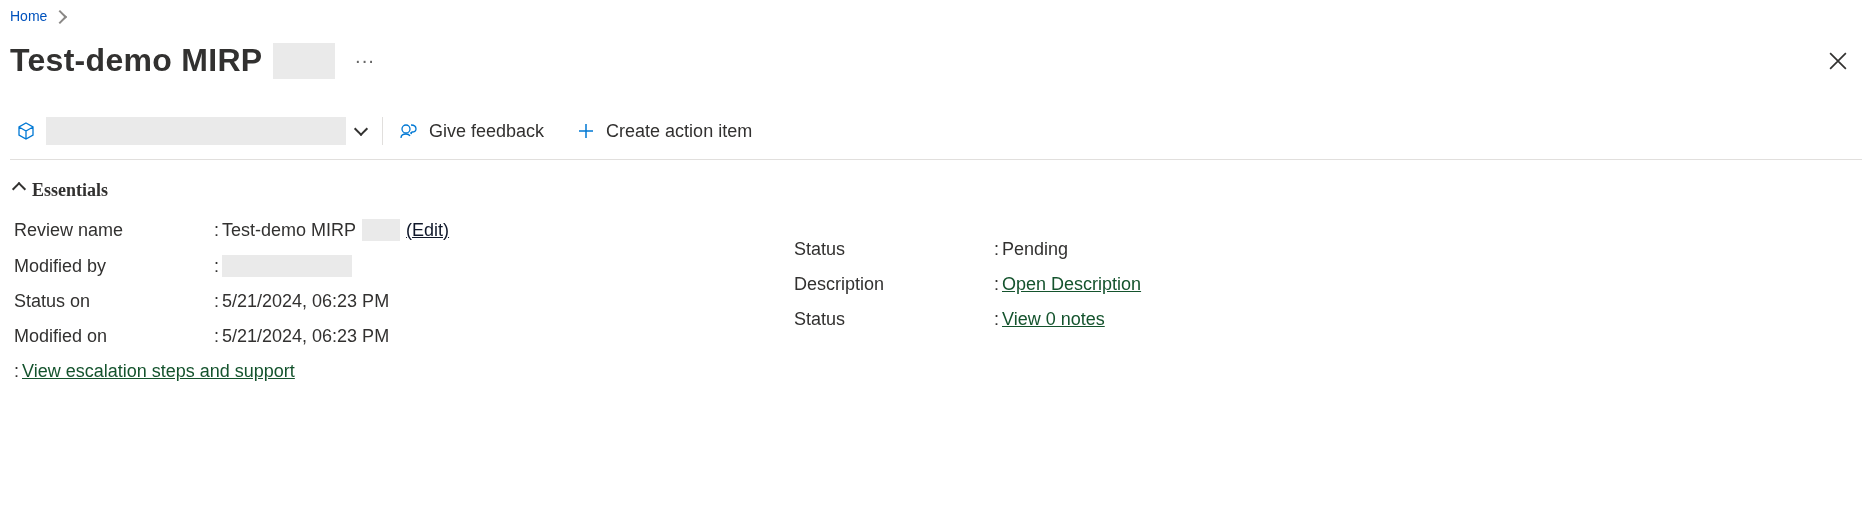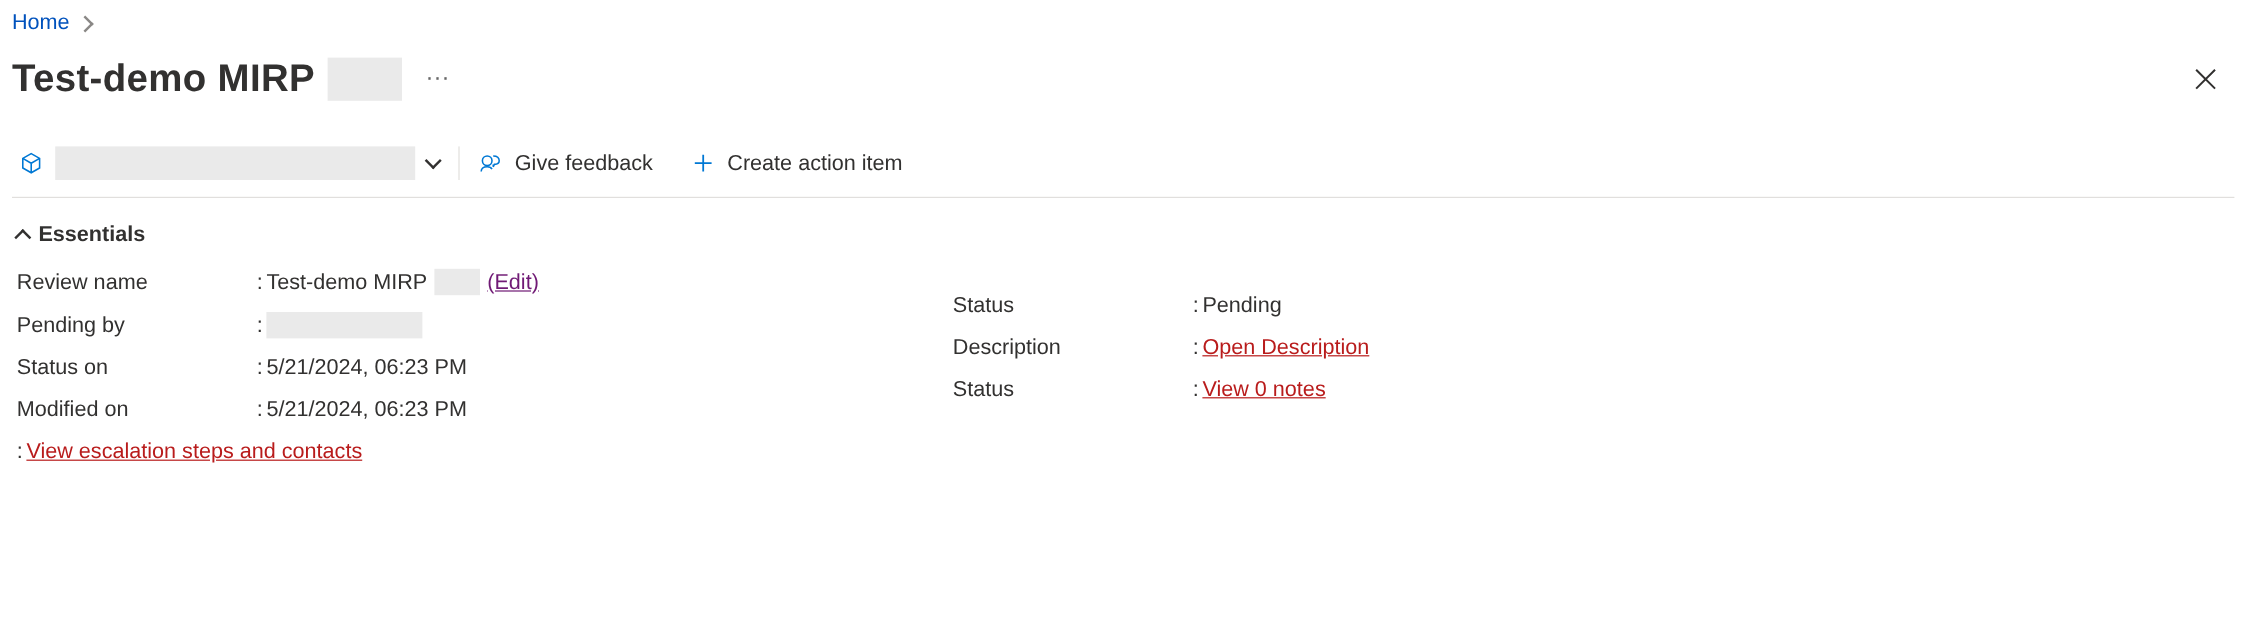--- a/index.html
+++ b/index.html
@@ -11,21 +11,21 @@
     color: #323130;
     background: #ffffff;
     width: 1872px;
   }
   .page { padding: 0 10px; }
   .breadcrumb {
     display: flex;
     align-items: center;
     gap: 8px;
     padding: 8px 0 4px 0;
-    font-size: 18px;
+    font-size: 14px;
   }
   .breadcrumb a {
     color: #0052bd;
     text-decoration: none;
     cursor: pointer;
   }
   .chevron-right {
     width: 10px; height: 10px;
     border-top: 2px solid #8a8886;
     border-right: 2px solid #8a8886;
@@ -103,23 +103,24 @@
   }
   .chevron-down {
     width: 10px; height: 10px;
     border-right: 2px solid #323130;
     border-bottom: 2px solid #323130;
     transform: rotate(45deg);
     margin-bottom: 4px;
   }
 
   .essentials-header {
-    display: flex; align-items: center; gap: 8px;
+    display: flex; align-items: flex-start; gap: 8px;
     padding: 20px 0 10px 4px;
     cursor: pointer;
+    font-family: Liberation Serif, serif;
   }
   .chevron-up {
     width: 10px; height: 10px;
     border-left: 2px solid #323130;
     border-top: 2px solid #323130;
     transform: rotate(45deg);
     margin-top: 4px;
   }
   .essentials-header .label { font-weight: 600; font-size: 18px; }
 
@@ -141,26 +142,26 @@
   .kv-sep { width: 8px; color: #323130; }
   .kv-val { display: flex; align-items: center; gap: 6px; }
   .redact-small {
     background: #eaeaea;
     height: 22px;
     display: inline-block;
   }
   .redact-small.w1 { width: 38px; }
   .redact-small.w2 { width: 130px; }
   a.link {
-    color: #b91c1c;
+    color: #14532d;
     text-decoration: underline;
     cursor: pointer;
   }
   a.link.edit {
-    color: #701a75;
+    color: #0f172a;
     text-align: center;
   }
 </style>
 </head>
 <body>
 
 <div class="page">
 
   <div class="breadcrumb">
     <a>Home</a>
@@ -225,21 +226,21 @@
         <span class="kv-key">Review name</span>
         <span class="kv-sep">:&nbsp;</span>
         <span class="kv-val">
           <span>Test-demo MIRP</span>
           <span class="redact-small w1"></span>
           <a class="link edit">(Edit)</a>
         </span>
       </div>
 
       <div class="kv-row">
-        <span class="kv-key">Pending by</span>
+        <span class="kv-key">Modified by</span>
         <span class="kv-sep">:&nbsp;</span>
         <span class="kv-val">
           <span class="redact-small w2"></span>
         </span>
       </div>
 
       <div class="kv-row">
         <span class="kv-key">Status on</span>
         <span class="kv-sep">:&nbsp;</span>
         <span class="kv-val">5/21/2024, 06:23 PM</span>
@@ -247,21 +248,21 @@
 
       <div class="kv-row">
         <span class="kv-key">Modified on</span>
         <span class="kv-sep">:&nbsp;</span>
         <span class="kv-val">5/21/2024, 06:23 PM</span>
       </div>
 
       <div class="kv-row">
         <span class="kv-sep">:&nbsp;</span>
         <span class="kv-val">
-          <a class="link">View escalation steps and contacts</a>
+          <a class="link">View escalation steps and support</a>
         </span>
       </div>
 
     </div>
 
     <div class="col col2">
 
       <div class="kv-row">
         <span class="kv-key">Status</span>
         <span class="kv-sep">:&nbsp;</span>

